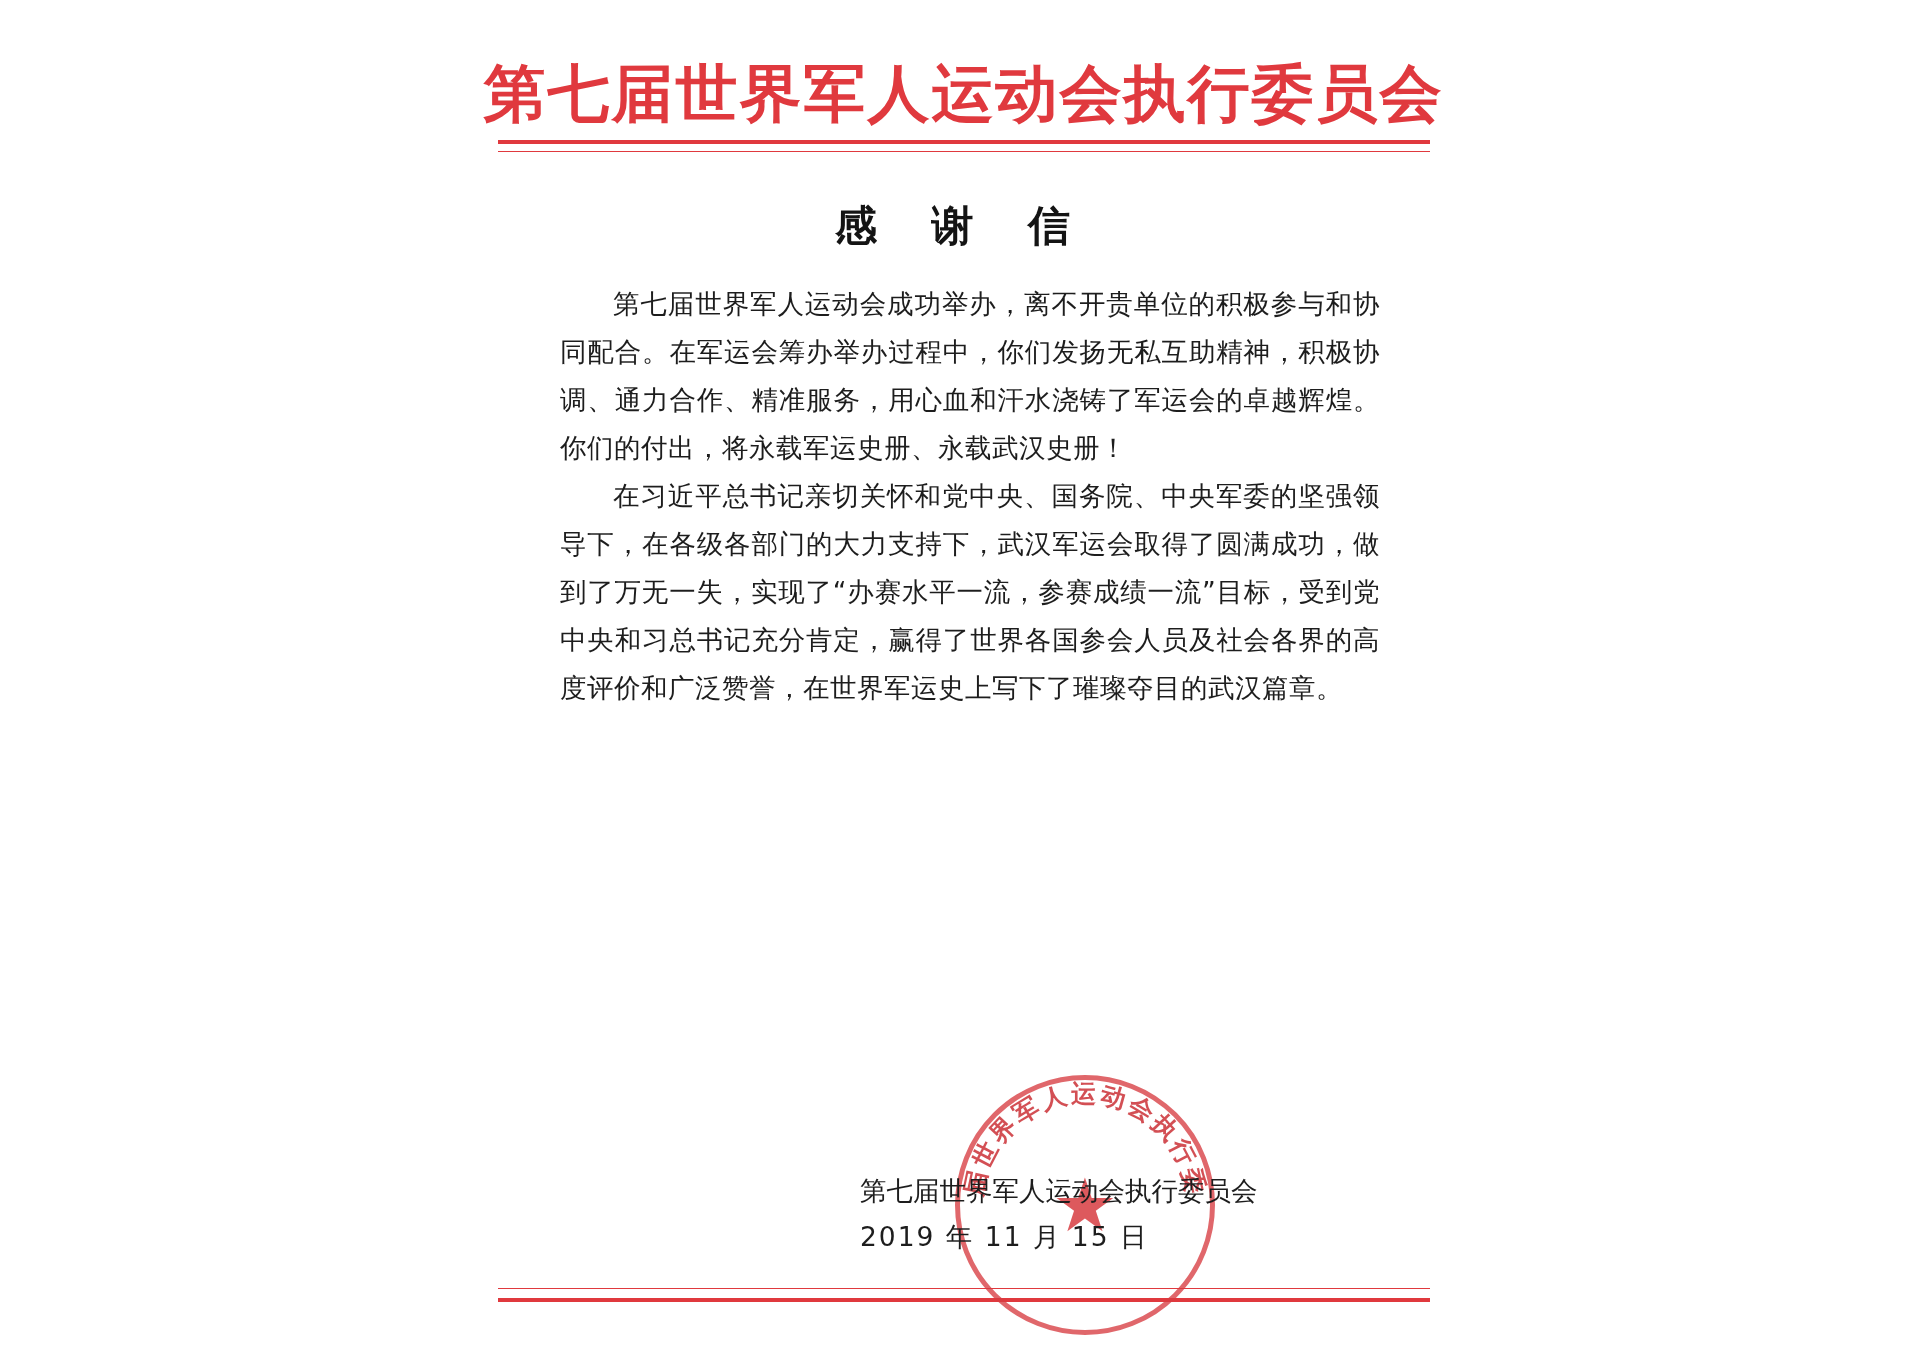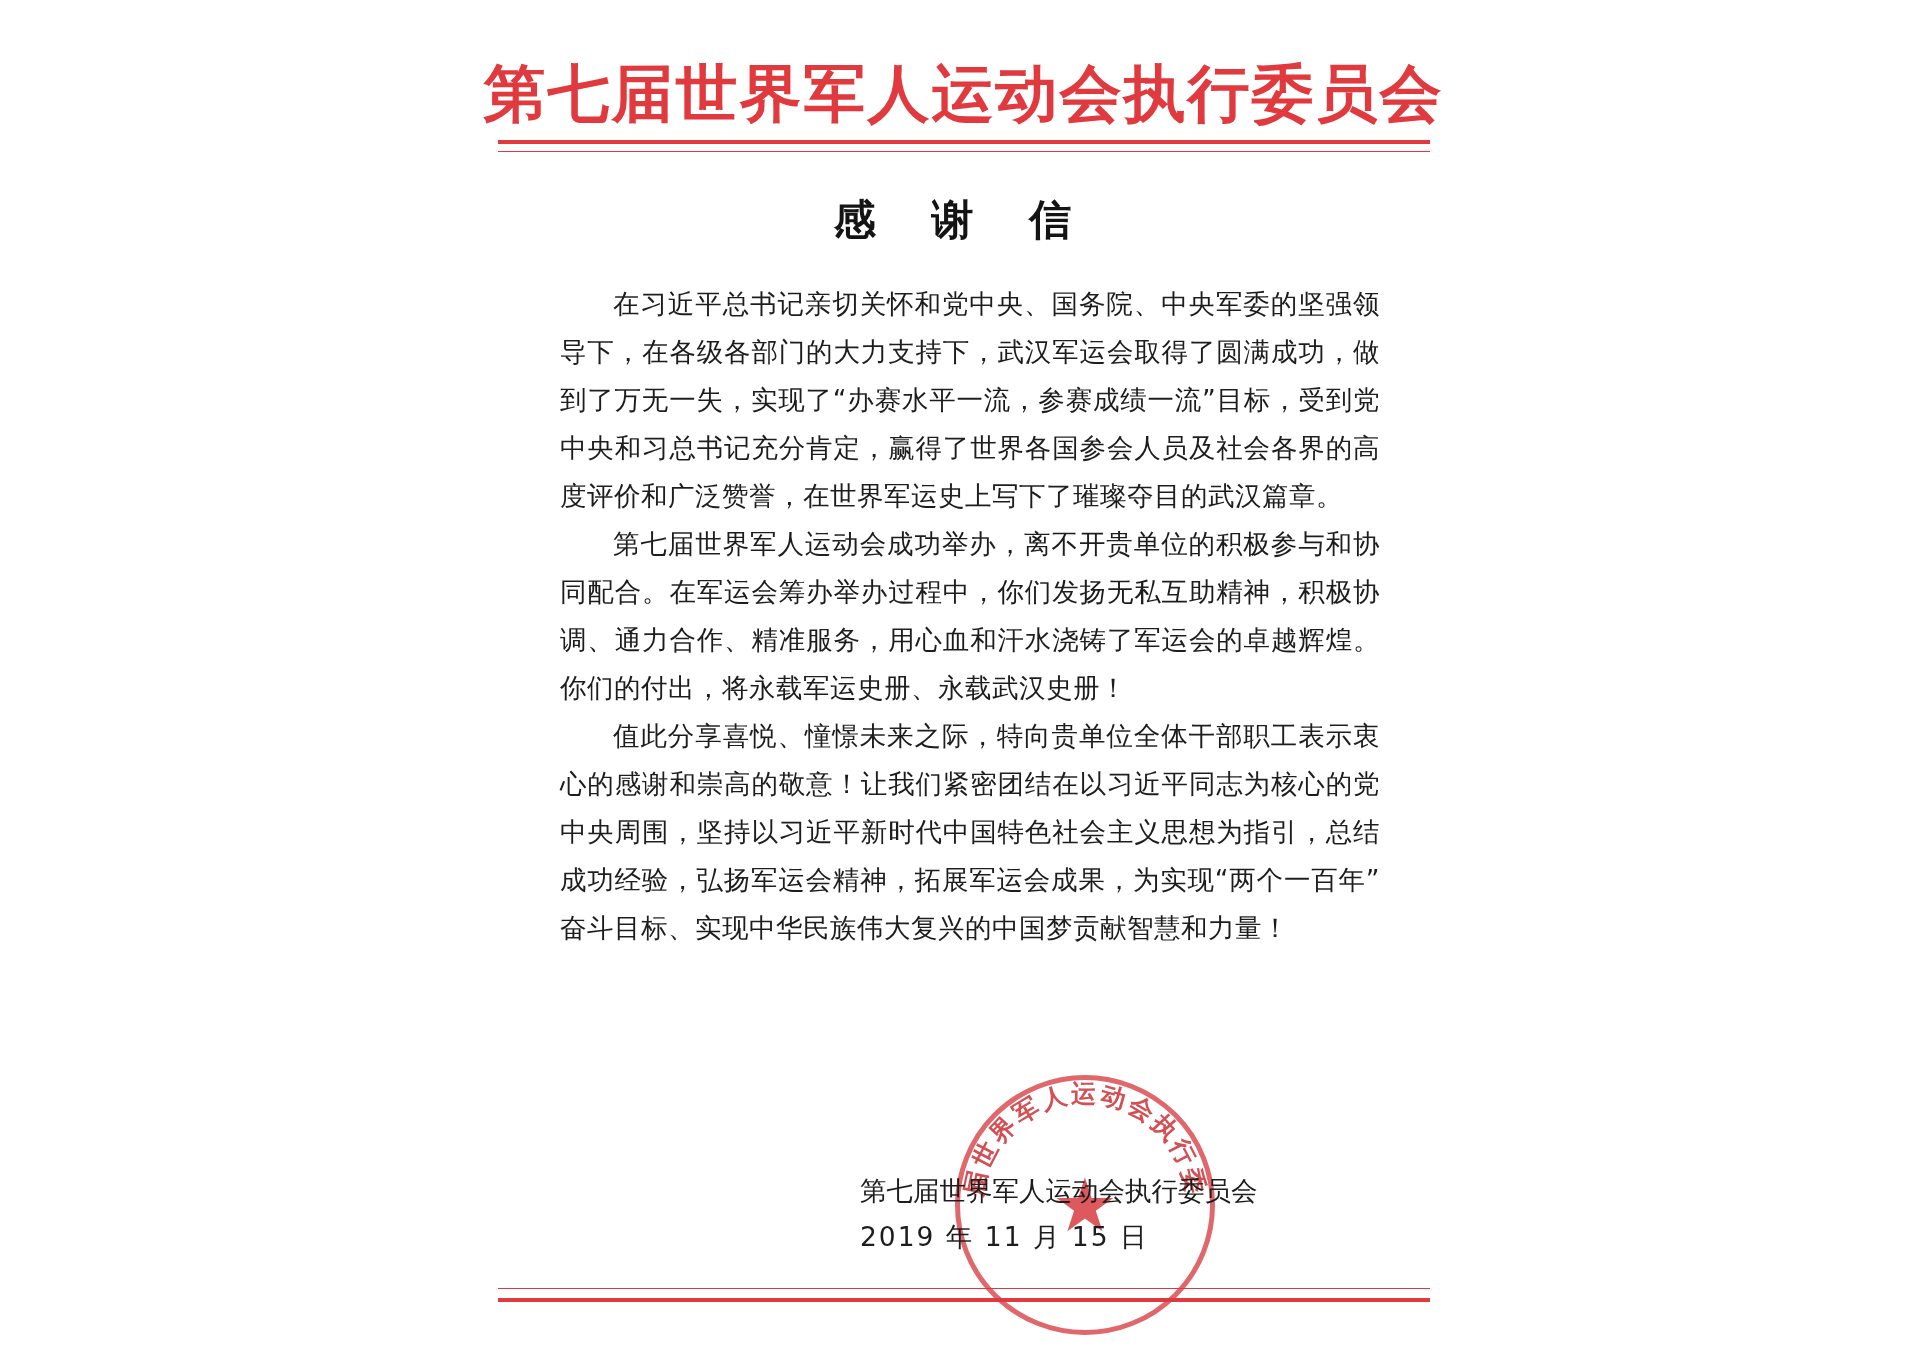--- a/index.html
+++ b/index.html
@@ -56,24 +56,24 @@
     height: 1px;
     background: #e0393e;
   }
   .rule-a { top: 140px; }
   .rule-b { top: 151px; }
 
   
   .doc-title {
     position: absolute;
     left: 0;
-    top: 192px;
+    top: 198px;
     width: 1927px;
     text-align: center;
-    font-family: Liberation Sans, sans-serif;
+    font-family: Liberation Serif, serif;
     font-weight: bold;
     font-size: 42px;
     letter-spacing: 22px;
     color: #141414;
   }
   .content {
     position: absolute;
     left: 560px;
     top: 280px;
     width: 820px;
@@ -183,23 +183,22 @@
 
   <div class="letterhead">
     <div class="letterhead-title">第七届世界军人运动会执行委员会</div>
     <div class="rule-thick rule-a"></div>
     <div class="rule-thin rule-b"></div>
   </div>
 
   <div class="doc-title">感 谢 信</div>
 
   <div class="content">
+    <p class="para">第七届世界军人运动会成功举办，离不开贵单位的积极参与和协同配合。在军运会筹办举办过程中，你们发扬无私互助精神，积极协调、通力合作、精准服务，用心血和汗水浇铸了军运会的卓越辉煌。你们的付出，将永载军运史册、永载武汉史册！</p>
     <p class="para">在习近平总书记亲切关怀和党中央、国务院、中央军委的坚强领导下，在各级各部门的大力支持下，武汉军运会取得了圆满成功，做到了万无一失，实现了“办赛水平一流，参赛成绩一流”目标，受到党中央和习总书记充分肯定，赢得了世界各国参会人员及社会各界的高度评价和广泛赞誉，在世界军运史上写下了璀璨夺目的武汉篇章。</p>
-    <p class="para">第七届世界军人运动会成功举办，离不开贵单位的积极参与和协同配合。在军运会筹办举办过程中，你们发扬无私互助精神，积极协调、通力合作、精准服务，用心血和汗水浇铸了军运会的卓越辉煌。你们的付出，将永载军运史册、永载武汉史册！</p>
-    <p class="para">值此分享喜悦、憧憬未来之际，特向贵单位全体干部职工表示衷心的感谢和崇高的敬意！让我们紧密团结在以习近平同志为核心的党中央周围，坚持以习近平新时代中国特色社会主义思想为指引，总结成功经验，弘扬军运会精神，拓展军运会成果，为实现“两个一百年”奋斗目标、实现中华民族伟大复兴的中国梦贡献智慧和力量！</p>
   </div>
 
   <div class="seal">
     <div class="seal-inner"></div>
     <svg class="seal-arc" viewBox="0 0 250 250">
       <defs>
         <path id="arcTop" d="M 22,125 A 103,103 0 0 1 228,125"></path>
       </defs>
       <text>
         <textPath href="#arcTop" startOffset="50%" text-anchor="middle">第七届世界军人运动会执行委员会</textPath>

